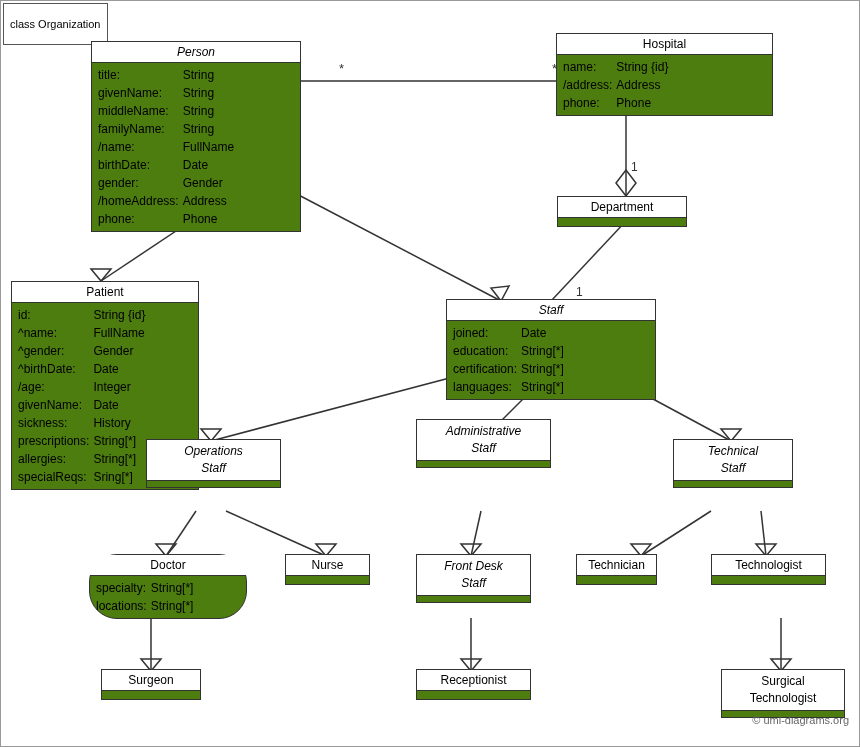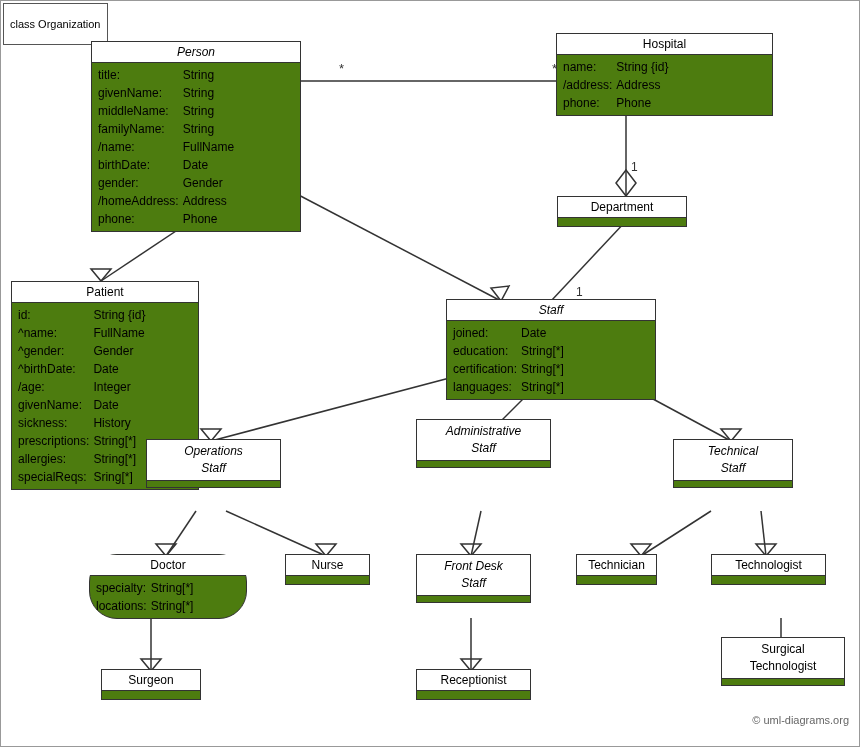--- a/index.html
+++ b/index.html
@@ -347,19 +347,19 @@
   <div class="uml-box" style="left:100px; top:668px; width:100px;">
     <div class="box-title">Surgeon</div>
     <div class="box-body" style="height:8px;"></div>
   </div>
 
   <div class="uml-box" style="left:415px; top:668px; width:115px;">
     <div class="box-title">Receptionist</div>
     <div class="box-body" style="height:8px;"></div>
   </div>
 
-  <div class="uml-box" style="left:720px; top:636px; width:124px;">
+  <div class="uml-box" style="left:720px; top:668px; width:124px;">
     <div class="box-title" style="line-height:1.4;">Surgical<br>Technologist</div>
     <div class="box-body" style="height:6px;"></div>
   </div>
 
   <div class="watermark">© uml-diagrams.org</div>
 </div>
 
 </body></html>

